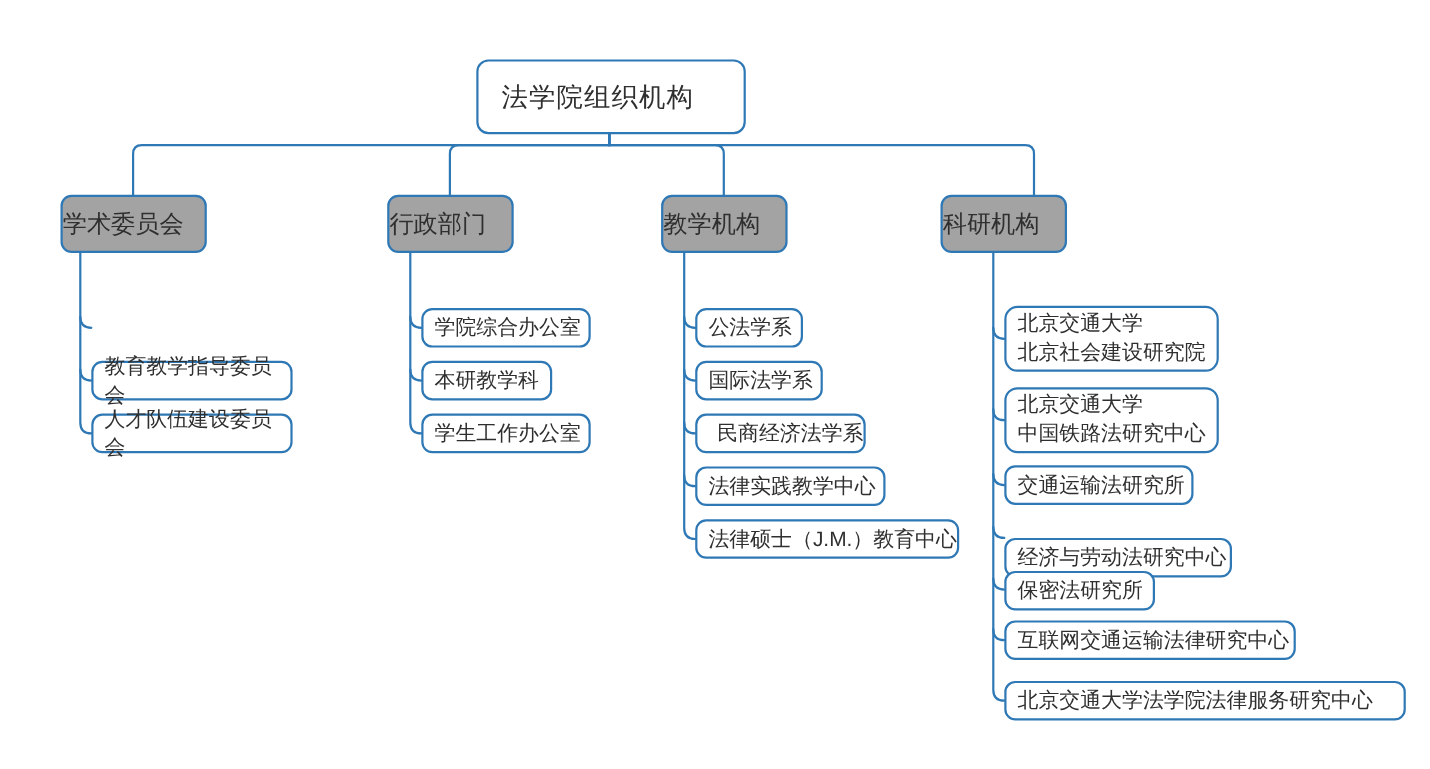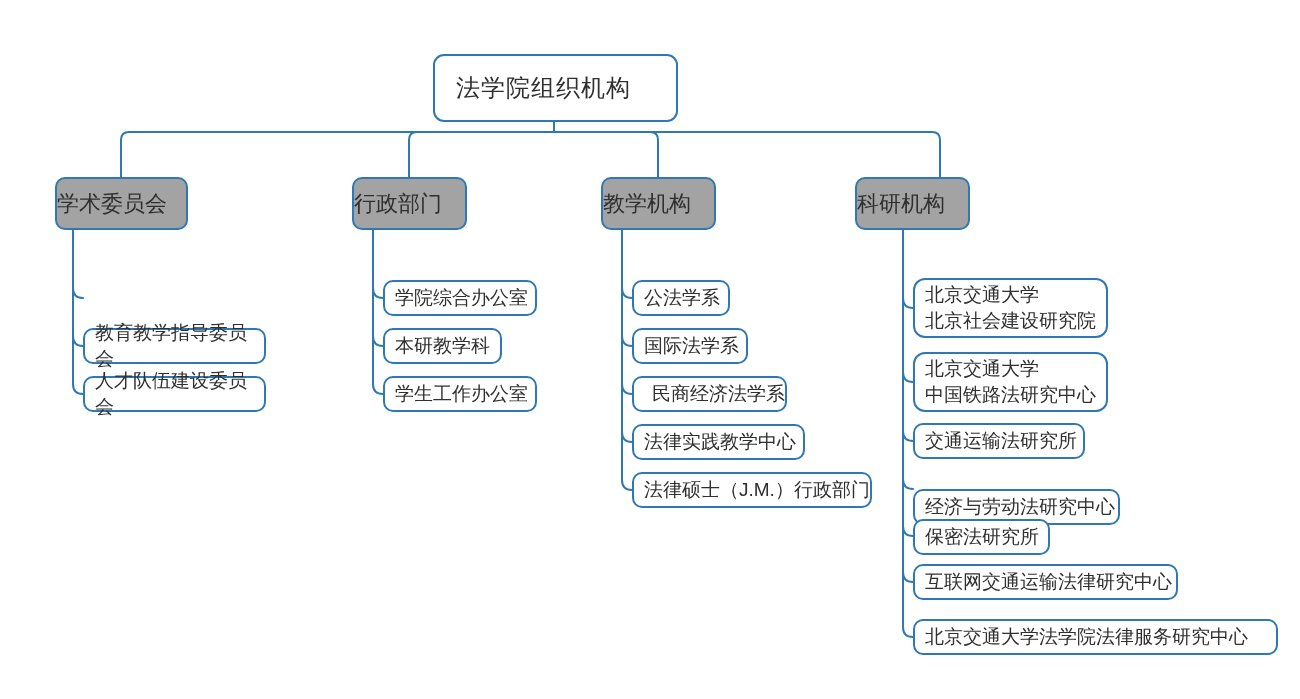--- a/index.html
+++ b/index.html
@@ -138,21 +138,21 @@
   <div class="node leaf" style="left:632px; top:328px; width:116px;">
     <span class="lbl">国际法学系</span>
   </div>
   <div class="node leaf" style="left:632px; top:376px; width:155px;justify-content:flex-end;">
     <span class="lbl">民商经济法学系</span>
   </div>
   <div class="node leaf" style="left:632px; top:424px; width:173px;">
     <span class="lbl">法律实践教学中心</span>
   </div>
   <div class="node leaf" style="left:632px; top:472px; width:240px;">
-    <span class="lbl">法律硕士（J.M.）行政部门</span>
+    <span class="lbl">法律硕士（J.M.）教育中心</span>
   </div>
 
   <div class="node leaf h2" style="left:913px; top:278px; width:195px;">
     <span class="lbl">北京交通大学
 北京社会建设研究院</span>
   </div>
   <div class="node leaf h2" style="left:913px; top:352px; width:195px;">
     <span class="lbl">北京交通大学
 中国铁路法研究中心</span>
   </div>

